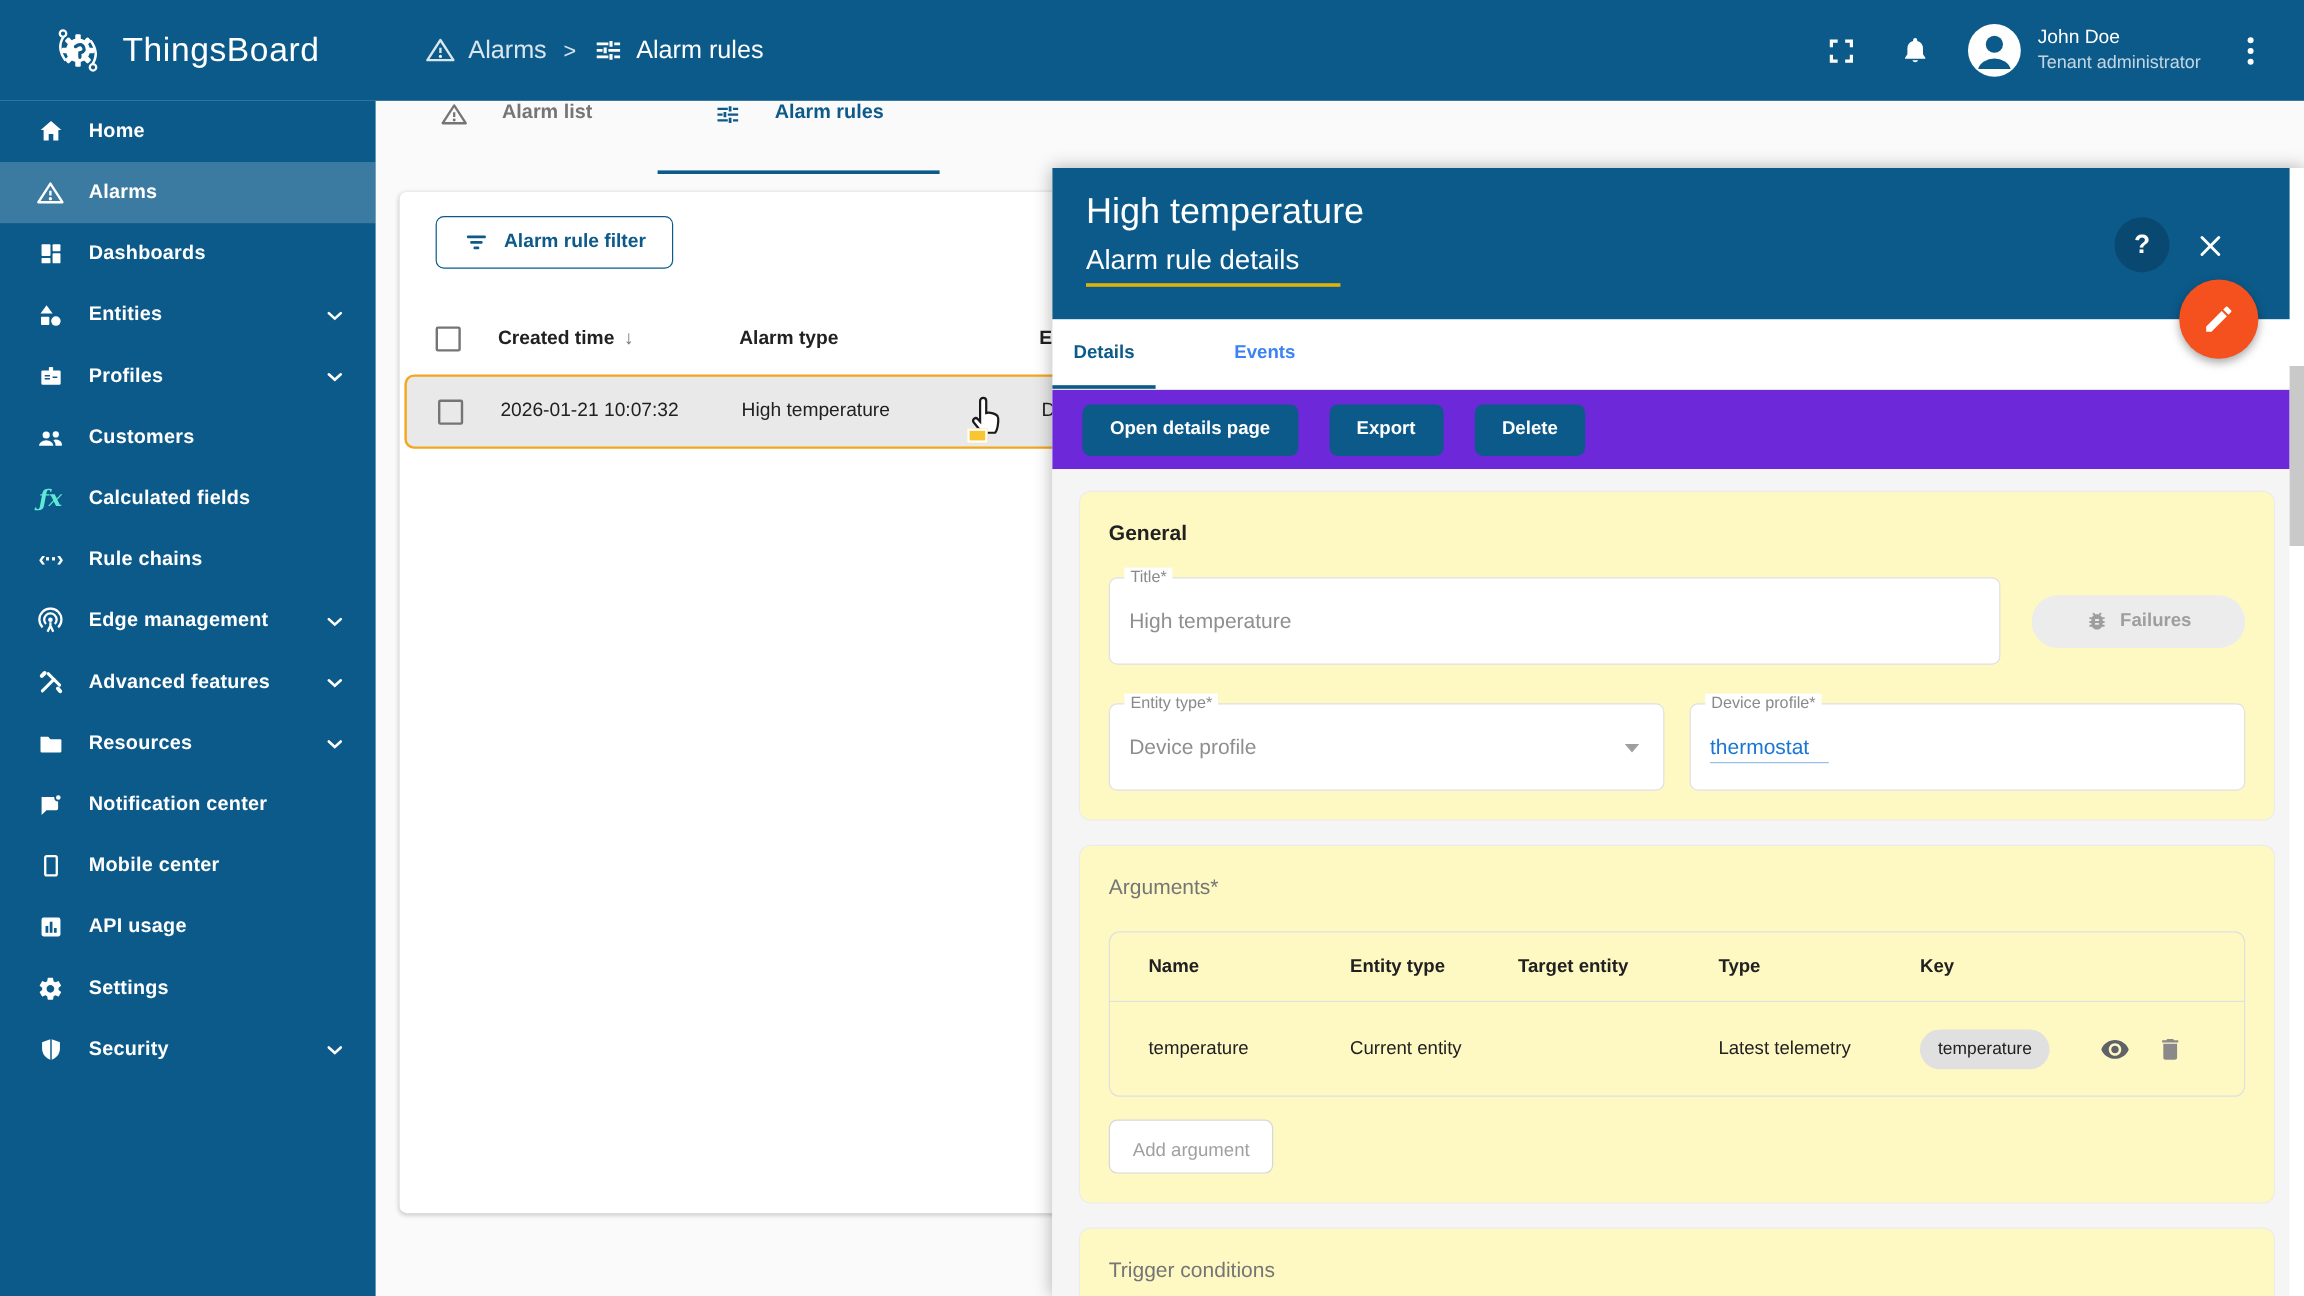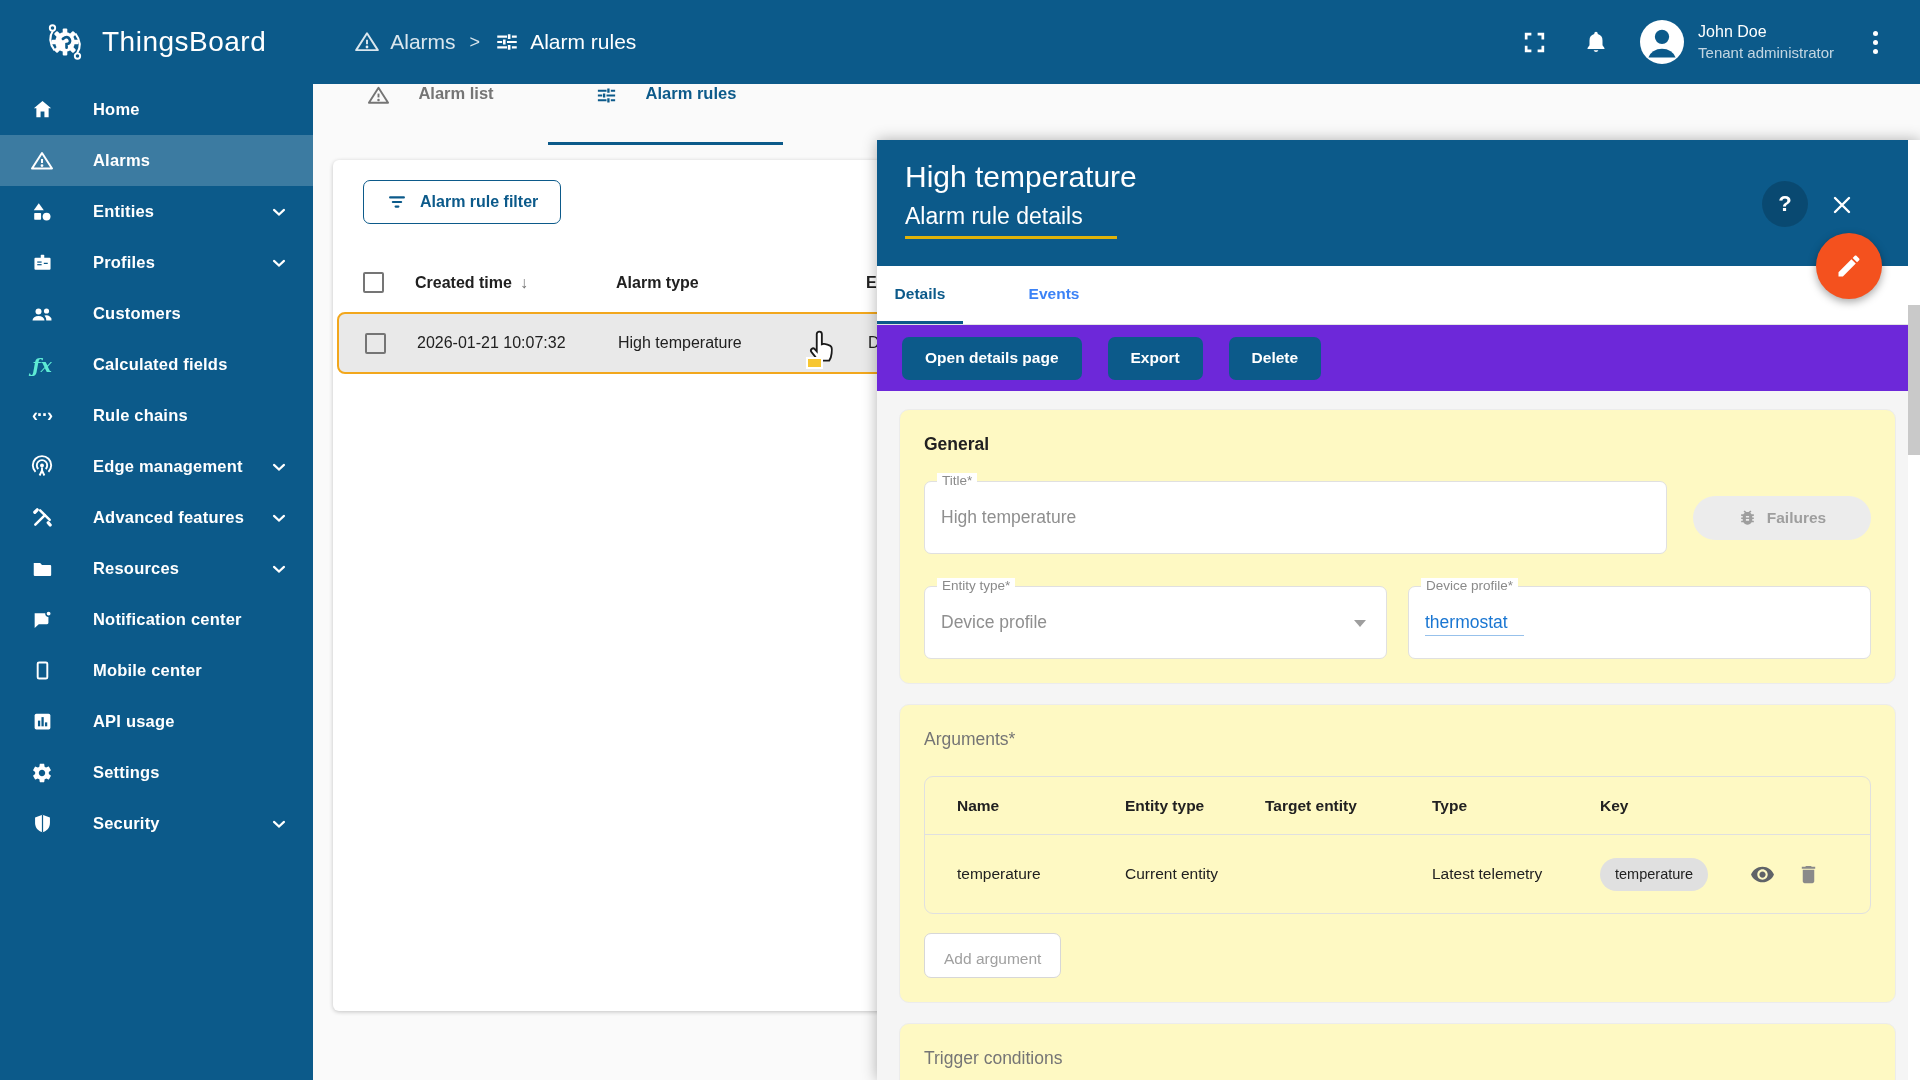--- a/index.html
+++ b/index.html
@@ -22,21 +22,21 @@
   .user-name { font-size:16px; color:#fff; }
   .user-role { font-size:15px; color:rgba(255,255,255,0.75); }
   .kebab { margin-left:26px; display:flex; flex-direction:column; gap:4px; align-items:center; width:30px; cursor:pointer; }
   .kebab i { width:5px; height:5px; border-radius:50%; background:#fff; }
 
   
   .sidebar { position:absolute; left:0; top:84px; width:313px; bottom:0; background:#0c5a8a; z-index:15; }
   .nav-item { height:51px; display:flex; align-items:center; padding-left:29px; color:#fff; cursor:pointer; }
   .nav-item.selected { background:rgba(255,255,255,0.2); }
   .nav-icon { width:26px; display:flex; justify-content:center; }
-  .nav-label { margin-left:38px; font-size:16.5px; font-weight:700; letter-spacing:0.2px; }
+  .nav-label { margin-left:19px; font-size:16.5px; font-weight:700; letter-spacing:0.2px; }
   .nav-chevron { margin-left:auto; margin-right:24px; }
   .fx-glyph { font-size:19px; font-weight:700; font-style:italic; font-family:"DejaVu Serif", serif; }
   .rc-glyph { font-size:18px; font-weight:700; letter-spacing:-1px; }
 
   
   .main { position:absolute; left:313px; top:84px; right:0; bottom:0; background:#fafafa; }
   .tabbar { display:flex; height:61px; }
   .mtab { width:235px; display:flex; align-items:flex-start; justify-content:center; gap:28px; font-size:16.5px; font-weight:700; color:#757575; cursor:pointer; border-bottom:3px solid transparent; }
   .mtab.active { color:#0c5a8a; border-bottom-color:#0c5a8a; }
   .list-card { position:absolute; left:20px; top:76px; width:1240px; height:851px; background:#fff; border-radius:6px; box-shadow:0 1px 4px rgba(0,0,0,0.22); }
@@ -203,20 +203,31 @@
     <span class="nav-icon">
       <svg width="24" height="24" viewBox="0 0 24 24" stroke="#fff" fill="none">
         <path d="M12 4 L22 19.5 H2 Z" stroke-width="2" stroke-linejoin="round"></path>
         <line x1="12" y1="10" x2="12" y2="14" stroke-width="2"></line>
         <circle cx="12" cy="16.6" r="0.7" fill="#fff" stroke-width="1.4"></circle>
       </svg>
     </span>
     <span class="nav-label">Alarms</span>
   </div>
 
+  <div class="nav-item">
+    <span class="nav-icon">
+      <svg width="21" height="21" viewBox="0 0 24 24" fill="#fff">
+        <rect x="3" y="3" width="8.5" height="11" rx="0.8"></rect>
+          <rect x="13.5" y="3" width="7.5" height="6.5" rx="0.8"></rect>
+        <rect x="13.5" y="11.5" width="7.5" height="9.5" rx="0.8"></rect>
+          <rect x="3" y="16" width="8.5" height="5" rx="0.8"></rect>
+      </svg>
+    </span>
+    <span class="nav-label">Dashboards</span>
+  </div>
 
   <div class="nav-item">
     <span class="nav-icon">
       <svg width="22" height="22" viewBox="0 0 24 24" fill="#fff">
         <path d="M8.5 2.5 L14 10 H3 Z"></path>
           <rect x="3.5" y="13" width="7.5" height="7.5" rx="0.8"></rect>
           <circle cx="17" cy="17" r="4.3"></circle>
       </svg>
     </span>
     <span class="nav-label">Entities</span>

